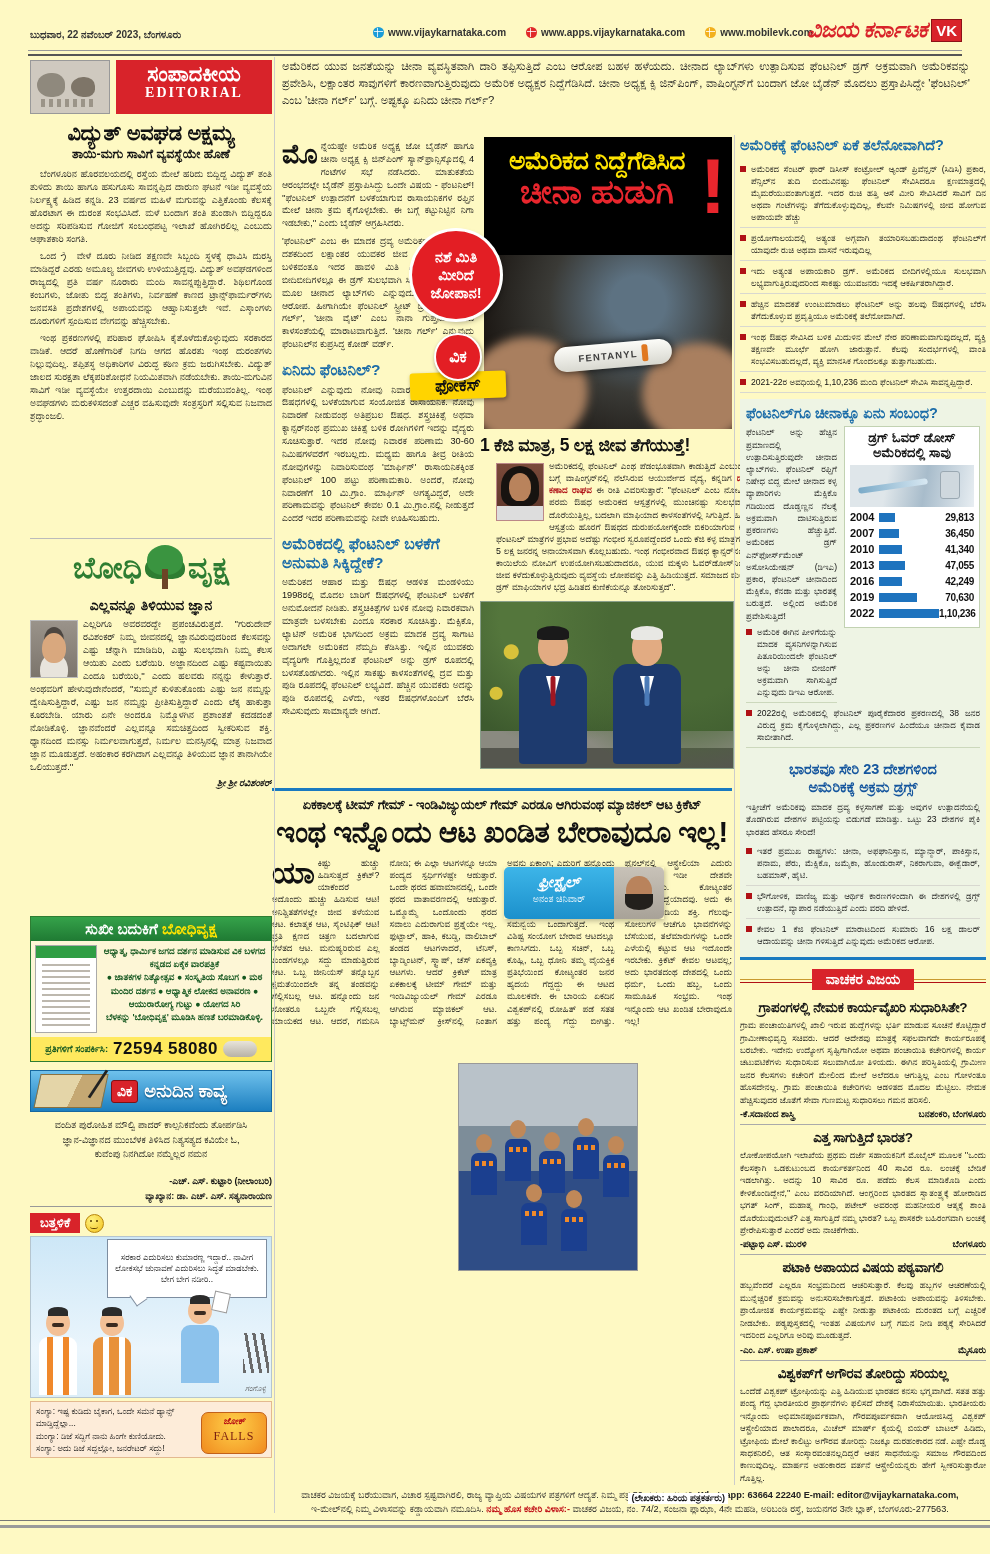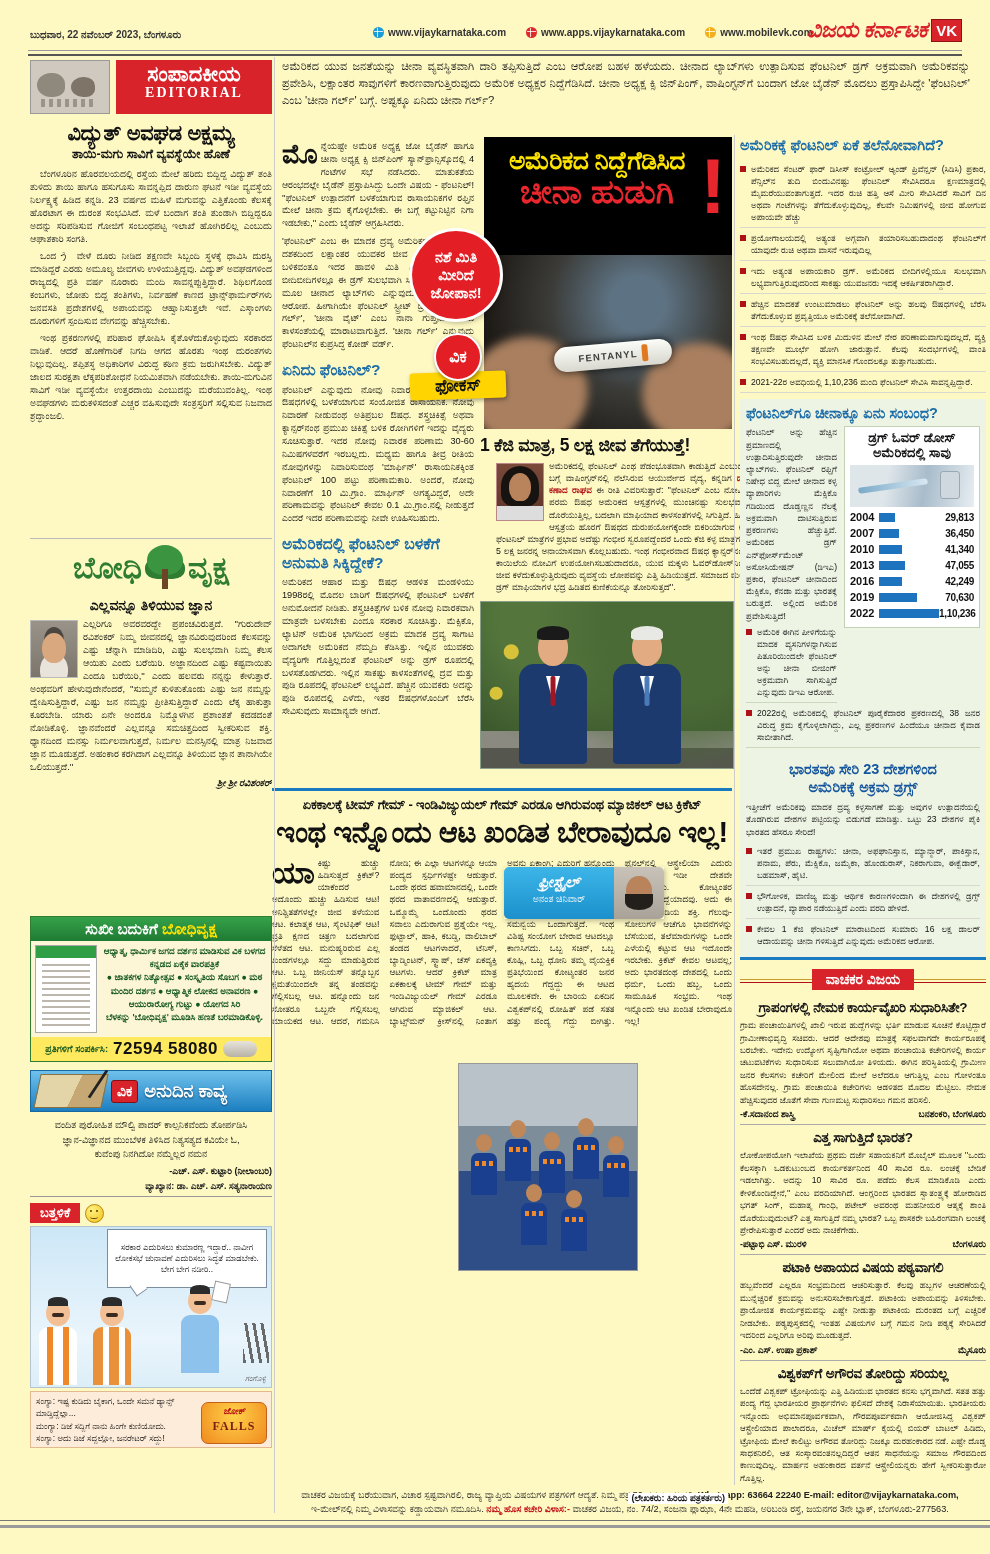--- a/index.html
+++ b/index.html
@@ -55,21 +55,21 @@
   .ad-contact{background:#ffe95e;display:flex;align-items:center;justify-content:center;gap:5px;padding:2px 3px;}
   .ad-c-label{font-size:9.5px;font-weight:bold;color:#14571f;}
   .ad-c-num{font-size:17px;font-weight:bold;color:#111;letter-spacing:.5px;}
   .ad-roll{width:34px;height:16px;background:linear-gradient(#e8e4da,#b8b2a6);border-radius:8px;border:1px solid #8c8:px;flex:none;}
   .poem-strip{margin-top:8px;height:40px;background:linear-gradient(#6fc1ec,#1c7fc0);border:1px solid #1668a0;display:flex;align-items:center;gap:6px;padding:0 6px;}
   .books{width:66px;height:32px;background:linear-gradient(105deg,#e4d5a8 0 55%,#c5a873 55%);transform:skew(-12deg);border:1px solid #8a713f;position:relative;flex:none;}
   .books::after{content:'';position:absolute;right:6px;top:-6px;width:3px;height:30px;background:#222;transform:rotate(24deg);}
   .vikbox{background:#d8232a;color:#fff;font-weight:bold;font-size:14px;padding:2px 5px;border-radius:3px;border:1px solid #7e1014;}
   .poem-title{color:#fff;font-size:18px;font-weight:bold;text-shadow:0 1px 2px #0a4a74;}
   .poem-body{font-size:9.5px;line-height:1.55;text-align:center;margin-top:6px;}
-  .poem-sig{font-size:9px;font-weight:bold;text-align:right;margin-top:4px;}
+  .poem-sig{font-size:9px;font-weight:bold;text-align:right;margin-top:14px;}
   .poem-cred{font-size:9px;font-weight:bold;text-align:right;color:#222;border-bottom:1px solid #999;padding-bottom:4px;margin-top:4px;}
   .cart-row{margin-top:6px;display:flex;align-items:center;gap:5px;}
   .cartlab{background:#d8232a;color:#fff;font-weight:bold;font-size:13px;padding:2px 10px;}
   .smiley{width:17px;height:17px;border-radius:50%;background:radial-gradient(circle at 35% 30%,#fff27e,#f2c21e);border:1px solid #b8860b;position:relative;}
   .smiley::before{content:'';position:absolute;left:4px;top:5px;width:2px;height:2px;background:#5a3c00;box-shadow:6px 0 0 #5a3c00;border-radius:50%;}
   .smiley::after{content:'';position:absolute;left:4px;top:9px;width:8px;height:4px;border-bottom:1.5px solid #5a3c00;border-radius:50%;}
   .cartoon{height:160px;background:linear-gradient(#cde7f7,#eaf5fc 70%,#dceef8);border:1px solid #b5c5cf;position:relative;margin-top:3px;overflow:hidden;}
   .bubble{position:absolute;right:4px;top:2px;width:148px;background:#fff;border:1px solid #7d8da0;border-radius:0;font-size:8.4px;line-height:1.3;padding:12px 5px;text-align:center;}
   .bubble::after{content:'';position:absolute;left:24px;bottom:-7px;width:12px;height:12px;background:#fff;border-right:1px solid #7d8da0;border-bottom:1px solid #7d8da0;transform:rotate(55deg);}
   .fig{position:absolute;bottom:2px;}
@@ -80,21 +80,21 @@
   .fig1 .torso{background:linear-gradient(90deg,#fff 0 8px,#f0882a 8px 14px,#fff 14px 24px,#f0882a 24px 30px,#fff 30px);}
   .fig2 .torso{background:linear-gradient(90deg,#e8913a 0 10px,#fff 10px 16px,#e8913a 16px 26px,#fff 26px 32px,#e8913a 32px);}
   .fig3 .torso{background:#8cc2ec;}
   .fig3 .paper{position:absolute;right:-10px;top:-6px;width:14px;height:18px;background:#fff;border:1px solid #999;transform:rotate(12deg);}
   .cart-artist{position:absolute;right:5px;bottom:3px;font-size:7.5px;color:#555;font-style:italic;}
   .mics{position:absolute;right:2px;bottom:24px;width:26px;height:40px;background:repeating-linear-gradient(80deg,#6a6a6a 0 3px,transparent 3px 8px);}
   .jokes{background:#fdecd9;border:1px solid #e3b98f;padding:3px 68px 3px 5px;margin-top:3px;font-size:8.4px;line-height:1.45;position:relative;min-height:42px;}
   .jk b{font-weight:normal;}
   .falls{position:absolute;right:4px;bottom:3px;width:64px;height:38px;background:radial-gradient(circle at 50% 30%,#ffd24a,#f08a1e);border:1px solid #c2611a;border-radius:7px;text-align:center;padding-top:2px;}
   .falls .l1{color:#b80f14;font-size:9px;font-weight:bold;font-style:italic;}
-  .falls .l2{color:#7a1f10;font-size:12px;font-weight:bold;font-family:"Liberation Serif",serif;letter-spacing:1px;}
+  .falls .l2{color:#7a1f10;font-size:12px;font-weight:normal;font-family:"Liberation Serif",serif;letter-spacing:1px;}
   
   .standfirst{position:absolute;left:282px;top:58px;width:688px;font-size:11.3px;line-height:1.52;text-align:justify;color:#1d1d1d;}
   .centercol{position:absolute;left:282px;top:135px;width:450px;height:650px;}
   .lead-col{position:absolute;left:0;top:5px;width:192px;}
   .lead-col p{margin:0 0 5px;font-size:9.2px;line-height:1.4;text-align:justify;}
   .dropcap{float:left;font-size:27px;font-weight:bold;line-height:.9;padding:2px 3px 0 0;}
   .sec-head{color:#1b6ca8;font-weight:bold;font-size:15.5px;line-height:1.2;margin:10px 0 4px;}
   .graphic{position:absolute;left:202px;top:2px;width:248px;height:292px;background:#000;overflow:hidden;}
   .g-head{text-align:center;padding:10px 30px 4px 8px;position:relative;}
   .g1{color:#ffe400;font-size:25px;font-weight:bold;line-height:1.1;letter-spacing:-.5px;}

